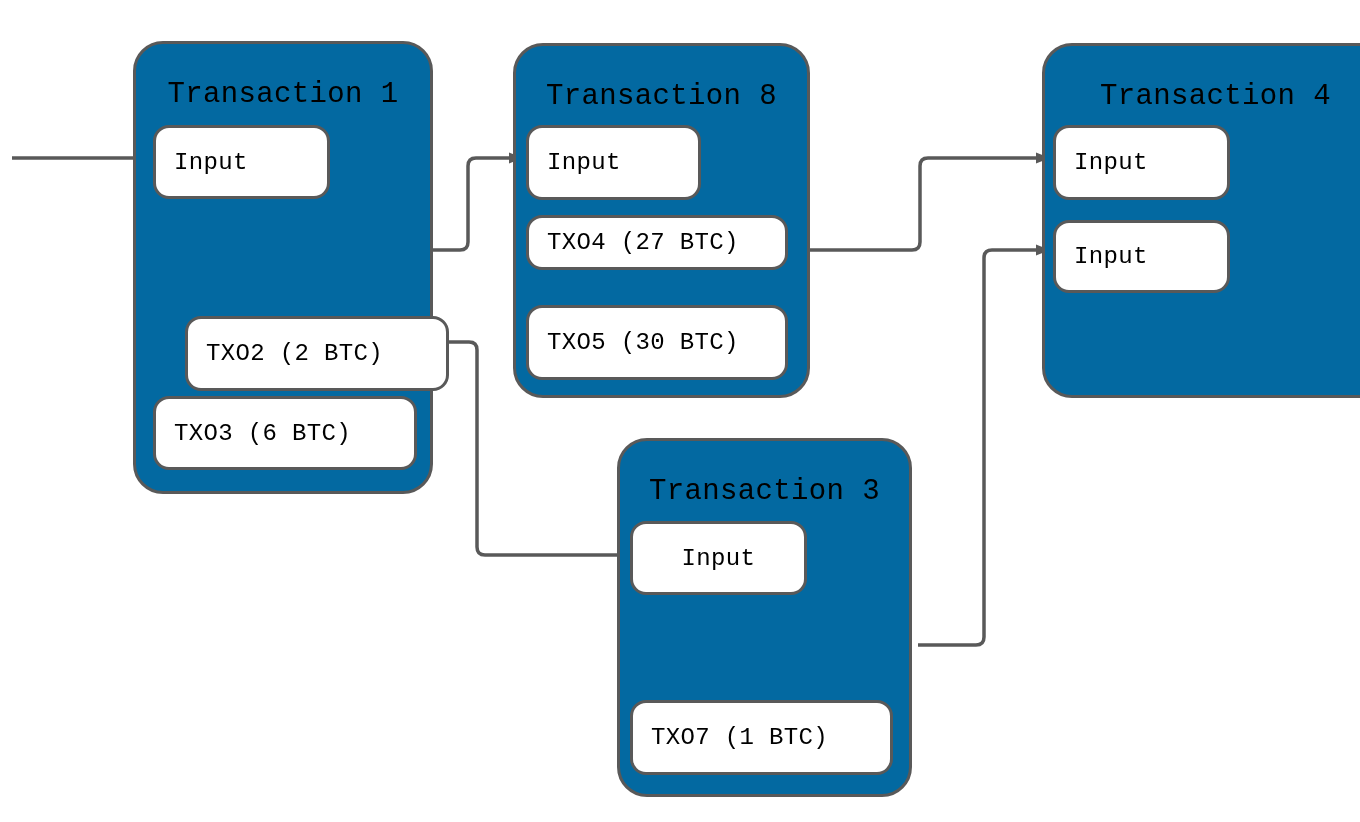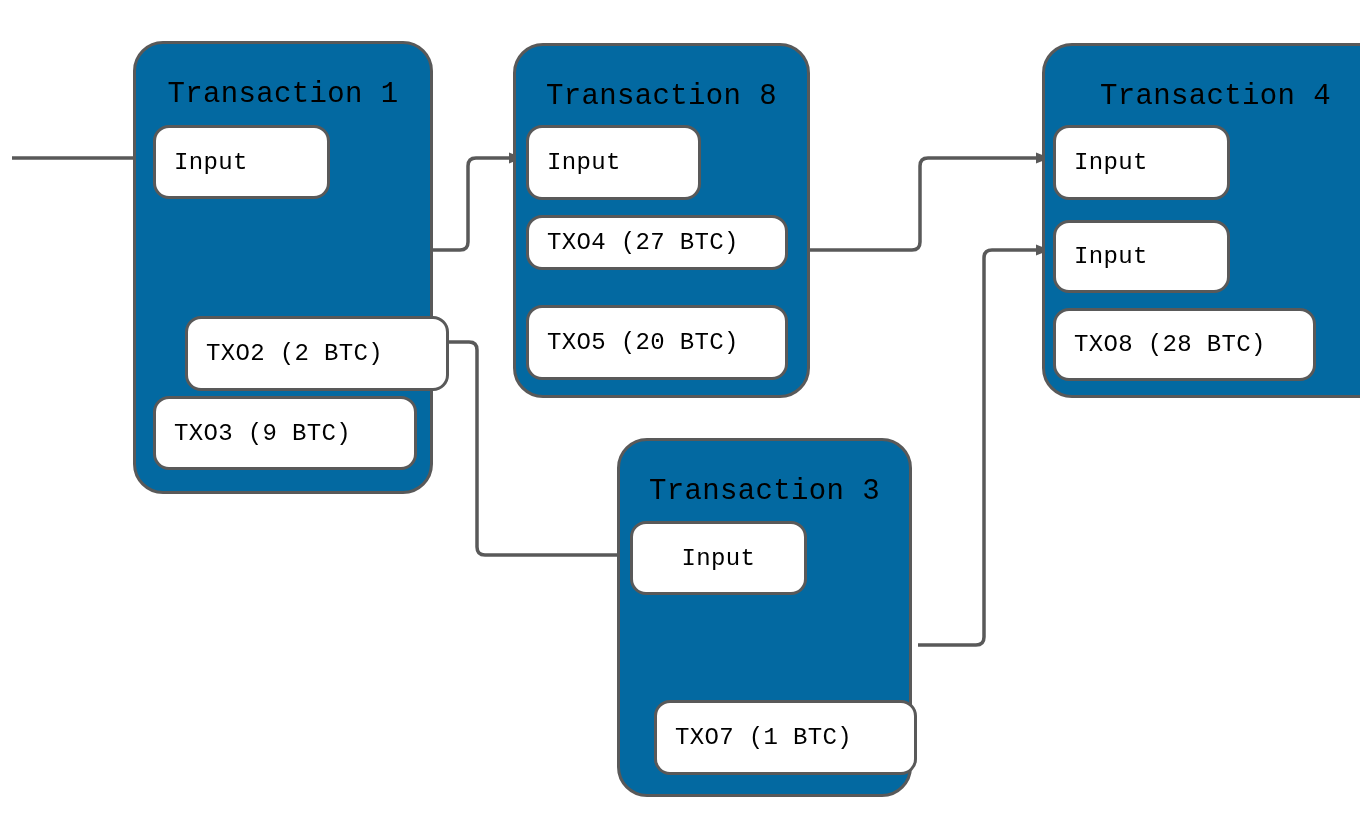--- a/index.html
+++ b/index.html
@@ -89,36 +89,35 @@
     <polygon class="arrowhead" points="1050,158 1036,152.5 1036,163.5"></polygon>
 
     <path class="edge" d="M 918 645 H 976 Q 984 645 984 637 V 258 Q 984 250 992 250 H 1037"></path>
     <polygon class="arrowhead" points="1050,250 1036,244.5 1036,255.5"></polygon>
   </svg>
 
   <div class="tx" style="left:133px; top:41px; width:300px; height:453px;">
     <div class="tx-title">Transaction 1</div>
     <div class="node" style="left:17px; top:81px; width:177px; height:74px;">Input</div>
     <div class="node" style="left:17px; top:272px; width:264px; height:75px;margin-left:32px;">TXO2 (2 BTC)</div>
-    <div class="node" style="left:17px; top:352px; width:264px; height:74px;">TXO3 (9 BTC)</div>
+    <div class="node" style="left:17px; top:352px; width:264px; height:74px;">TXO3 (6 BTC)</div>
   </div>
 
   <div class="tx" style="left:513px; top:43px; width:297px; height:355px;">
     <div class="tx-title">Transaction 8</div>
     <div class="node" style="left:10px; top:79px; width:175px; height:75px;">Input</div>
     <div class="node" style="left:10px; top:169px; width:262px; height:55px;text-align:right;">TXO4 (27 BTC)</div>
-    <div class="node" style="left:10px; top:259px; width:262px; height:75px;">TXO5 (20 BTC)</div>
+    <div class="node" style="left:10px; top:259px; width:262px; height:75px;">TXO5 (30 BTC)</div>
   </div>
 
   <div class="tx" style="left:617px; top:438px; width:295px; height:359px;">
     <div class="tx-title">Transaction 3</div>
     <div class="node center" style="left:10px; top:80px; width:177px; height:74px;">Input</div>
-    <div class="node" style="left:10px; top:259px; width:263px; height:75px;margin-left:24px;">TXO7 (1 BTC)</div>
+    <div class="node" style="left:10px; top:259px; width:263px; height:75px;">TXO7 (1 BTC)</div>
   </div>
 
   <div class="tx" style="left:1042px; top:43px; width:347px; height:355px;font-family:Liberation Mono, monospace;">
     <div class="tx-title">Transaction 4</div>
     <div class="node" style="left:8px; top:79px; width:177px; height:75px;">Input</div>
     <div class="node" style="left:8px; top:174px; width:177px; height:73px;">Input</div>
-    <div class="node" style="left:8px; top:262px; width:263px; height:73px;">TXO8 (28 BTC)</div>
   </div>
 
 </div>
 
 </body></html>

